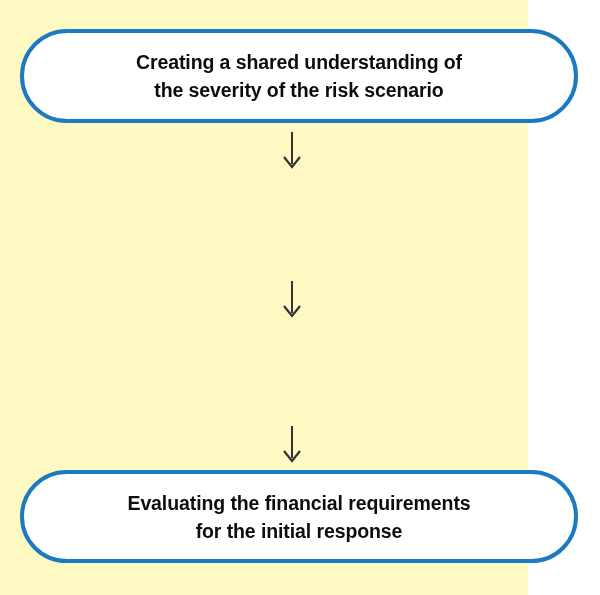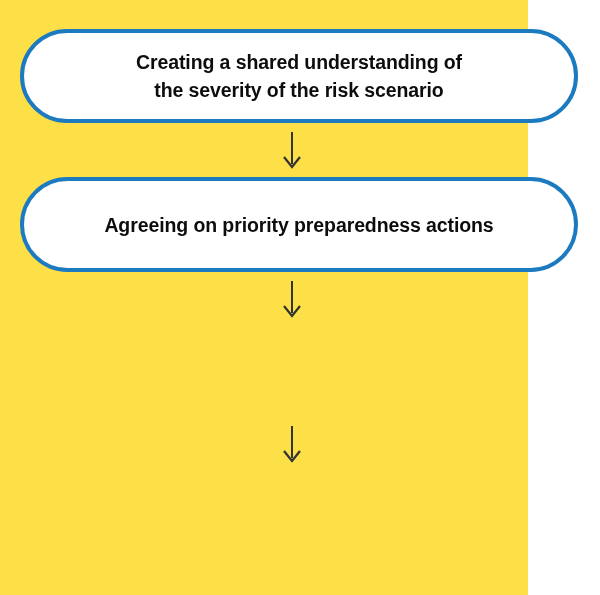--- a/index.html
+++ b/index.html
@@ -10,21 +10,21 @@
   body {
     width: 600px;
     height: 595px;
     overflow: hidden;
     font-family: "Liberation Sans", sans-serif;
   }
   #flow {
     position: relative;
     width: 528px;
     height: 595px;
-    background: #fde047;
+    background: #fef9c3;
   }
   .flow-step {
     position: absolute;
     left: 20px;
     width: 558px;
     box-sizing: border-box;
     background: #ffffff;
     border: 4px solid #1b7ac0;
     border-radius: 60px;
     display: flex;
@@ -68,33 +68,34 @@
 the severity of the risk scenario</span>
   </div>
 
   <div class="flow-arrow" id="arrow-1">
     <svg width="30" height="38" viewBox="0 0 30 38" aria-hidden="true">
       <line x1="15" y1="0" x2="15" y2="32" stroke="#333333" stroke-width="2"></line>
       <polyline points="7,25 15,35 23,25" fill="none" stroke="#333333" stroke-width="2.2" stroke-linecap="butt" stroke-linejoin="miter"></polyline>
     </svg>
   </div>
 
-  <div class="flow-step" id="step-2">
-    <span class="step-label">Agreeing on priority preparedness actions</span>
-  </div>
 
   <div class="flow-arrow" id="arrow-2">
     <svg width="30" height="38" viewBox="0 0 30 38" aria-hidden="true">
       <line x1="15" y1="0" x2="15" y2="32" stroke="#333333" stroke-width="2"></line>
       <polyline points="7,25 15,35 23,25" fill="none" stroke="#333333" stroke-width="2.2" stroke-linecap="butt" stroke-linejoin="miter"></polyline>
     </svg>
   </div>
 
 
   <div class="flow-arrow" id="arrow-3">
     <svg width="30" height="38" viewBox="0 0 30 38" aria-hidden="true">
       <line x1="15" y1="0" x2="15" y2="32" stroke="#333333" stroke-width="2"></line>
       <polyline points="7,25 15,35 23,25" fill="none" stroke="#333333" stroke-width="2.2" stroke-linecap="butt" stroke-linejoin="miter"></polyline>
     </svg>
   </div>
 
+  <div class="flow-step" id="step-4">
+    <span class="step-label">Evaluating the financial requirements
+for the initial response</span>
+  </div>
 
 </div>
 
 </body></html>

